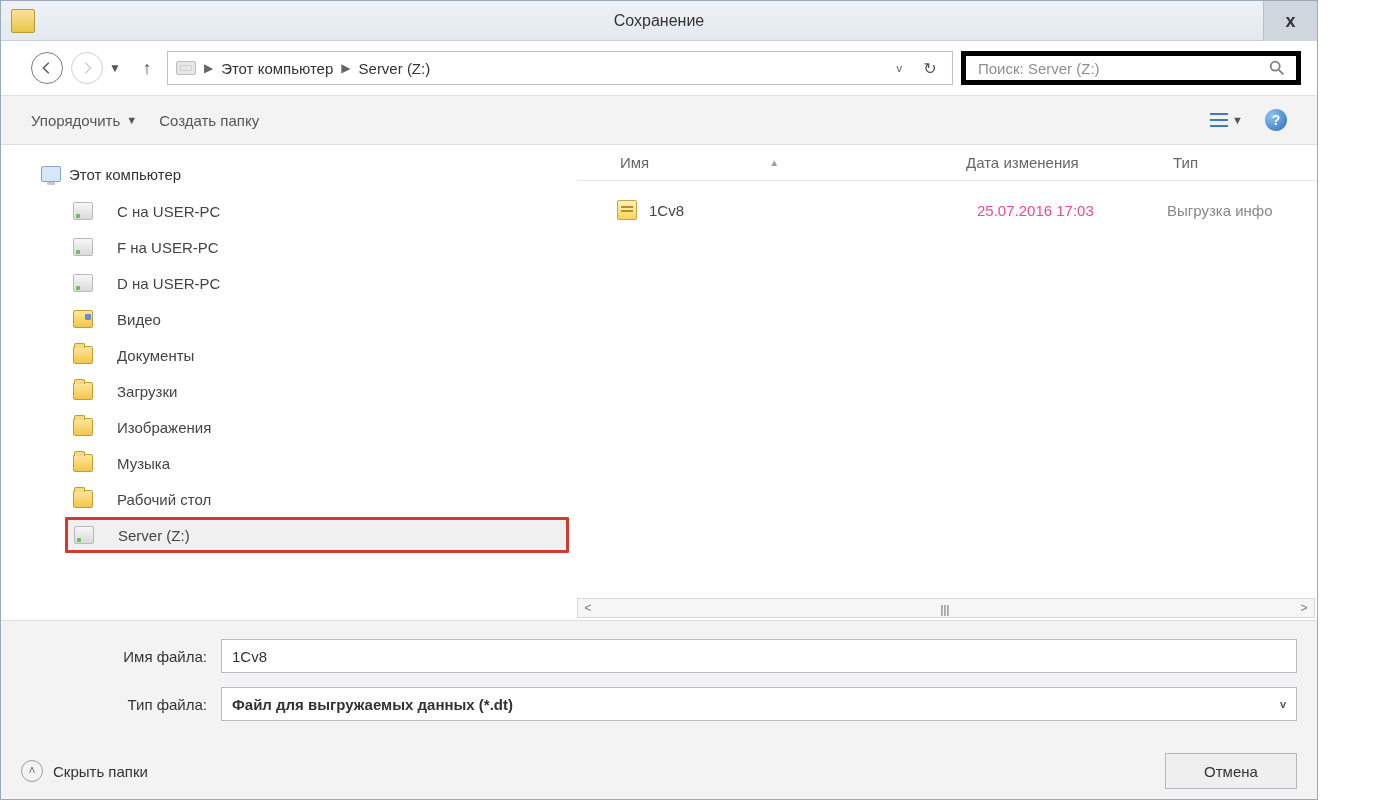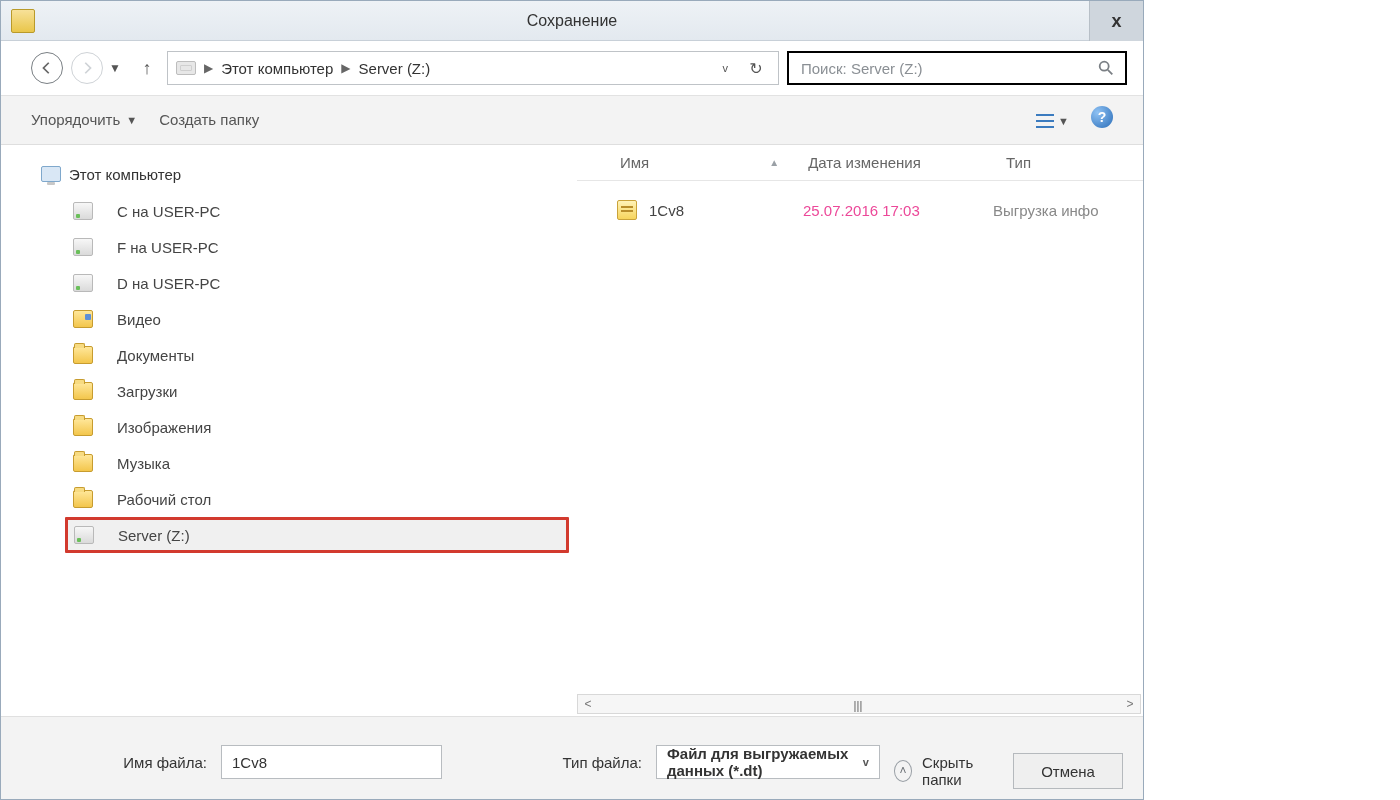--- a/index.html
+++ b/index.html
@@ -1,44 +1,44 @@
 <!DOCTYPE html>
 <html><head>
 <meta charset="utf-8">
 <style>
   * { box-sizing: border-box; }
   html, body { margin:0; padding:0; font-family: "Segoe UI", Tahoma, sans-serif; font-size:15px; color:#333; }
   body { background:#fff; width:1400px; height:800px; overflow:hidden; }
-  .window { width:1144px; height:800px; display:flex; flex-direction:column; border:1px solid #9ab; }
+  .window { width:1318px; height:800px; display:flex; flex-direction:column; border:1px solid #9ab; }
   
   .titlebar { height:40px; background:linear-gradient(#eef2f6,#e3e9ef); display:flex; align-items:center; position:relative; border-bottom:1px solid #c8d0d8; }
   .titlebar .app-icon { width:24px; height:24px; margin-left:10px; background:linear-gradient(#f7e199,#e9c64a); border:1px solid #b99a2a; border-radius:2px; }
   .titlebar .title { position:absolute; left:0; right:0; text-align:center; color:#333; font-size:16px; pointer-events:none; }
   .titlebar .close { position:absolute; right:0; top:0; width:54px; height:40px; background:#cfd6dd; border-left:1px solid #b7bfc7; display:flex; align-items:center; justify-content:center; font-size:18px; font-weight:bold; color:#333; cursor:pointer; }
   
   .navrow { height:54px; display:flex; align-items:center; gap:8px; padding:0 16px 0 30px; background:#fff; }
   .navcircle { width:32px; height:32px; border:1px solid #7a7f84; border-radius:50%; display:flex; align-items:center; justify-content:center; color:#666; cursor:pointer; }
   .navcircle.disabled { border-color:#cfd3d7; color:#cfd3d7; cursor:default; }
   .navcircle svg { width:14px; height:14px; }
   .navdd { color:#555; font-size:12px; margin-left:-2px; margin-right:6px; }
   .navup { width:24px; text-align:center; color:#555; font-size:18px; cursor:pointer; }
   .address { flex:1; height:34px; border:1px solid #bfc3c7; background:#fff; display:flex; align-items:center; padding:0 8px; gap:6px; }
   .crumb-icon { width:20px; height:14px; background:#e7e7e7; border:1px solid #bdbdbd; border-radius:2px; position:relative; }
   .crumb-icon:after{content:"";position:absolute;left:3px;right:3px;top:3px;bottom:3px;border:1px solid #cfcfcf;border-radius:1px;}
   .crumb-sep { color:#666; font-size:12px; margin:0 2px; }
   .crumb { color:#333; }
   .address .grow { flex:1; }
   .address .addr-dd { color:#555; padding:0 8px; cursor:pointer; }
   .address .refresh { width:28px; text-align:center; color:#555; cursor:pointer; font-size:16px; }
-  .search { width:340px; height:34px; border:2px solid #000000; display:flex; align-items:center; padding:0 10px; color:#8a8f94; }
+  .search { width:340px; height:34px; border:5px solid #000000; display:flex; align-items:center; padding:0 10px; color:#8a8f94; }
   .search input { flex:1; border:none; outline:none; font-size:15px; color:#333; }
   .search input::placeholder { color:#8a8f94; }
   .search .mag { width:18px; height:18px; color:#7a7f84; }
   
-  .toolbar { height:50px; background:#f3f3f3; border-top:1px solid #e2e2e2; border-bottom:1px solid #dedede; display:flex; align-items:flex-end; padding:16px 30px; gap:22px; color:#555; }
+  .toolbar { height:50px; background:#f3f3f3; border-top:1px solid #e2e2e2; border-bottom:1px solid #dedede; display:flex; align-items:center; padding:4px 30px; gap:22px; color:#555; }
   .toolbar .btn { display:flex; align-items:center; gap:6px; cursor:pointer; }
   .toolbar .spacer { flex:1; }
   .toolbar .viewbtn { display:flex; align-items:center; gap:4px; cursor:pointer; }
   .toolbar .viewlines { width:18px; height:14px; position:relative; }
   .toolbar .viewlines span{ position:absolute; left:0; right:0; height:2px; background:#3b7bbf; }
   .toolbar .viewlines span:nth-child(1){top:0;} .toolbar .viewlines span:nth-child(2){top:6px;} .toolbar .viewlines span:nth-child(3){top:12px;}
   .toolbar .help { width:22px; height:22px; border-radius:50%; background:radial-gradient(circle at 30% 30%, #8fc2f4, #2a6db8); color:#fff; display:flex; align-items:center; justify-content:center; font-weight:bold; font-size:14px; cursor:pointer; }
   
   .mainrow { flex:1; display:flex; min-height:0; background:#fff; }
   .tree { width:576px; padding:14px 8px 0 40px; overflow:hidden; display:flex; flex-direction:column; }
@@ -69,21 +69,21 @@
   .filerow .fname { flex:1; display:flex; align-items:center; gap:12px; color:#444; }
   .filerow .fdate { width:190px; color:#ec4899; }
   .filerow .ftype { width:150px; color:#888; white-space:nowrap; overflow:hidden; }
   .fileico { width:20px; height:20px; background:linear-gradient(#fff3b8,#f6d45c); border:1px solid #caa33a; border-radius:2px; position:relative; }
   .fileico:after{content:"";position:absolute;left:3px;right:3px;top:5px;height:2px;background:#b98e2a;box-shadow:0 4px 0 #b98e2a;}
   .hscroll { height:20px; border:1px solid #d8d8d8; display:flex; align-items:center; background:#f6f6f6; margin:0 2px 2px 0; }
   .hscroll .arrow { width:20px; text-align:center; color:#777; cursor:pointer; font-size:12px; }
   .hscroll .track { flex:1; display:flex; justify-content:center; }
   .hscroll .grip { width:42px; height:12px; color:#999; letter-spacing:2px; text-align:center; }
   
-  .bottom { background:#f3f3f3; border-top:1px solid #e0e0e0; padding:18px 20px 10px 20px; display:flex; flex-direction:row; gap:14px; }
+  .bottom { background:#f3f3f3; border-top:1px solid #e0e0e0; padding:18px 20px 10px 20px; display:flex; flex-direction:column; gap:14px; }
   .formrow { display:flex; align-items:center; }
   .formrow label { width:200px; text-align:right; padding-right:14px; color:#333; }
   .formrow input.text, .formrow .combo { flex:1; height:34px; border:1px solid #b8bcc0; background:#fff; padding:0 10px; font-size:15px; color:#333; }
   .formrow .combo { display:flex; align-items:center; justify-content:space-between; cursor:pointer;font-weight:bold; }
   .formrow .combo .dd { color:#555; }
   .actionrow { display:flex; align-items:center; padding-top:18px; }
   .hidefolders { display:flex; align-items:center; gap:10px; color:#333; cursor:pointer; }
   .circup { width:22px; height:22px; border:1px solid #9aa0a6; border-radius:50%; display:flex; align-items:center; justify-content:center; color:#6a6f74; font-size:12px; }
   .actionrow .grow { flex:1; }
   .btnwin { width:132px; height:36px; background:#efefef; border:1px solid #b5b9bd; color:#333; font-size:15px; cursor:pointer; display:flex; align-items:center; justify-content:center; margin-left:14px; }

